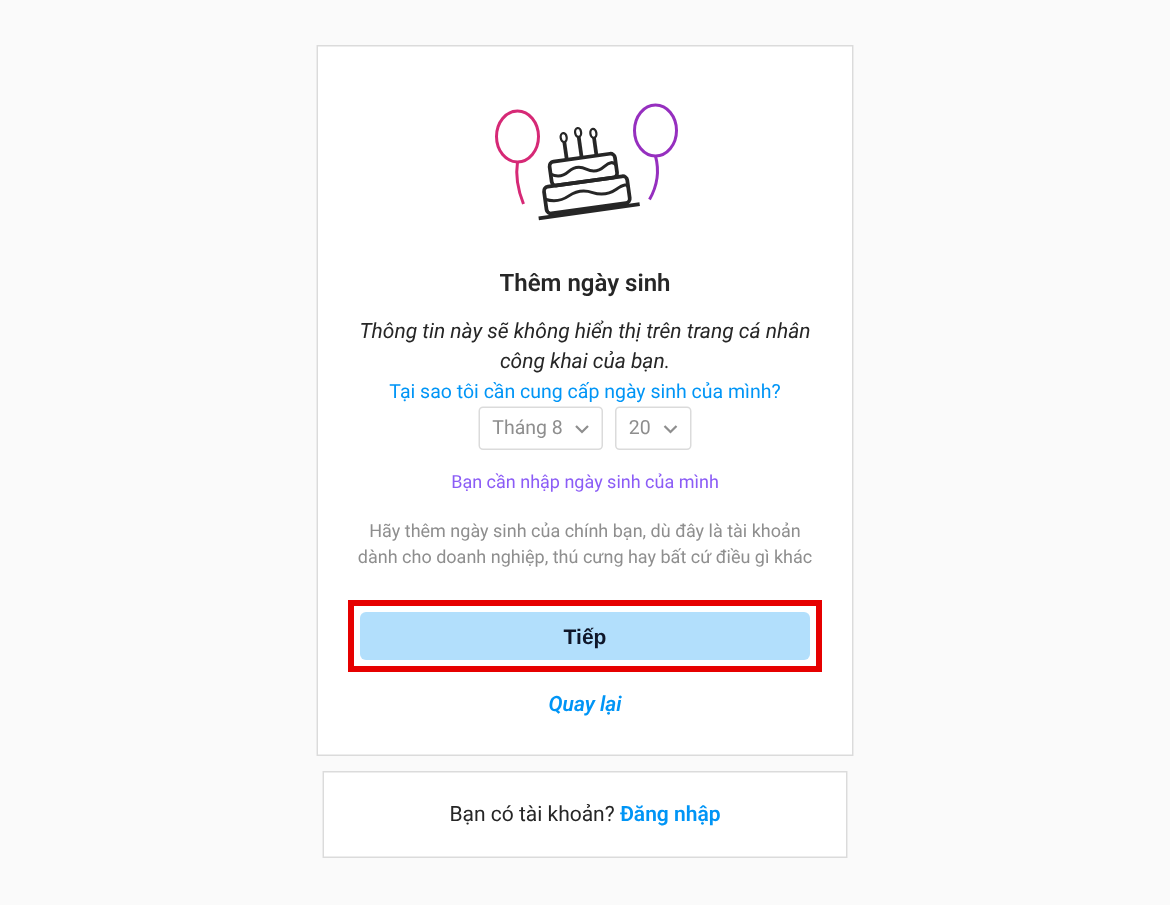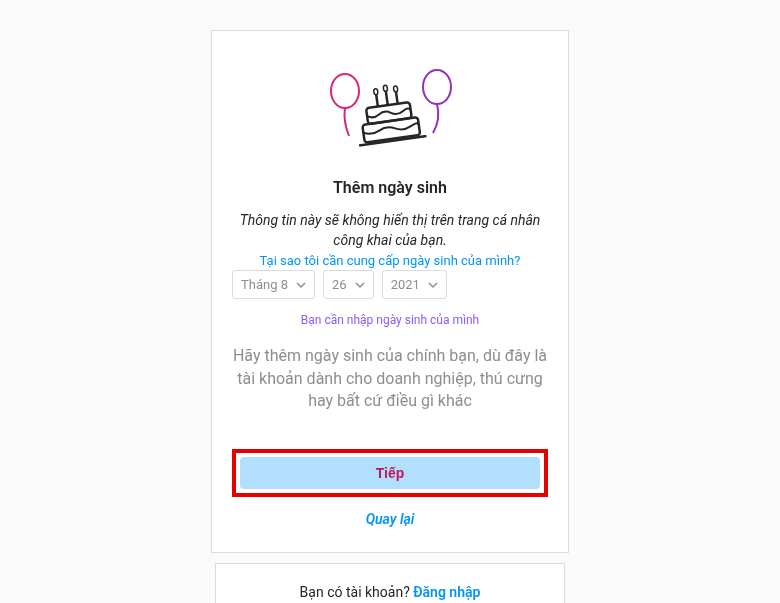--- a/index.html
+++ b/index.html
@@ -39,21 +39,21 @@
     }
     .why-link {
       font-size: 13px;
       color: #0095f6;
       cursor: pointer;
       display: block;
       line-height: 1.4;
     }
     .selects {
       display: flex;
-      justify-content: flex-start;
+      justify-content: center;
       gap: 8px;
       margin-bottom: 14px;
     }
     .sel {
       border: 1px solid #dbdbdb;
       border-radius: 3px;
       background: #fff;
       padding: 6px 8px;
       display: flex;
       align-items: center;
@@ -68,34 +68,34 @@
       display: inline-flex;
       align-items: center;
       justify-content: center;
     }
     .hint {
       font-size: 12px;
       color: #8b5cf6;
       margin-bottom: 18px;
     }
     .note {
-      font-size: 16px;
+      font-size: 12px;
       color: #8e8e8e;
       line-height: 1.4;
-      margin-bottom: 36px;
+      margin-bottom: 20px;
     }
     .highlight-box {
       border: 4px solid #e60000;
       padding: 4px;
       margin-bottom: 14px;
     }
     .next-btn {
       width: 100%;
       background: #b2dffc;
-      color: #be185d;
+      color: #0f172a;
       border: none;
       border-radius: 4px;
       padding: 8px 0;
       font-size: 14px;
       font-weight: 600;
       cursor: pointer;
     }
     .back-link {
       color: #0095f6;
       font-size: 14px;
@@ -158,29 +158,21 @@
   <div class="selects">
     <div class="sel">
       <span>Tháng 8</span>
       <span class="chev">
         <svg width="10" height="10" viewBox="0 0 10 10">
             <path d="M1 3 L5 7 L9 3" fill="none" stroke="#8e8e8e" stroke-width="1.5"></path>
           </svg>
       </span>
     </div>
     <div class="sel">
-      <span>26</span>
-      <span class="chev">
-        <svg width="10" height="10" viewBox="0 0 10 10">
-            <path d="M1 3 L5 7 L9 3" fill="none" stroke="#8e8e8e" stroke-width="1.5"></path>
-          </svg>
-      </span>
-    </div>
-    <div class="sel">
-      <span>2021</span>
+      <span>20</span>
       <span class="chev">
         <svg width="10" height="10" viewBox="0 0 10 10">
             <path d="M1 3 L5 7 L9 3" fill="none" stroke="#8e8e8e" stroke-width="1.5"></path>
           </svg>
       </span>
     </div>
   </div>
 
   <div class="hint">Bạn cần nhập ngày sinh của mình</div>
 

